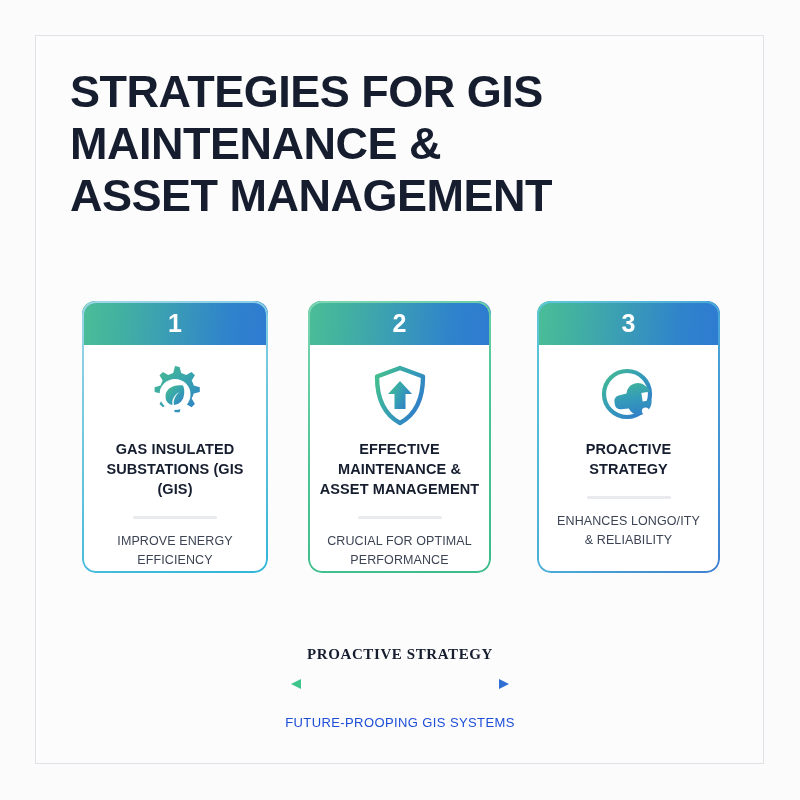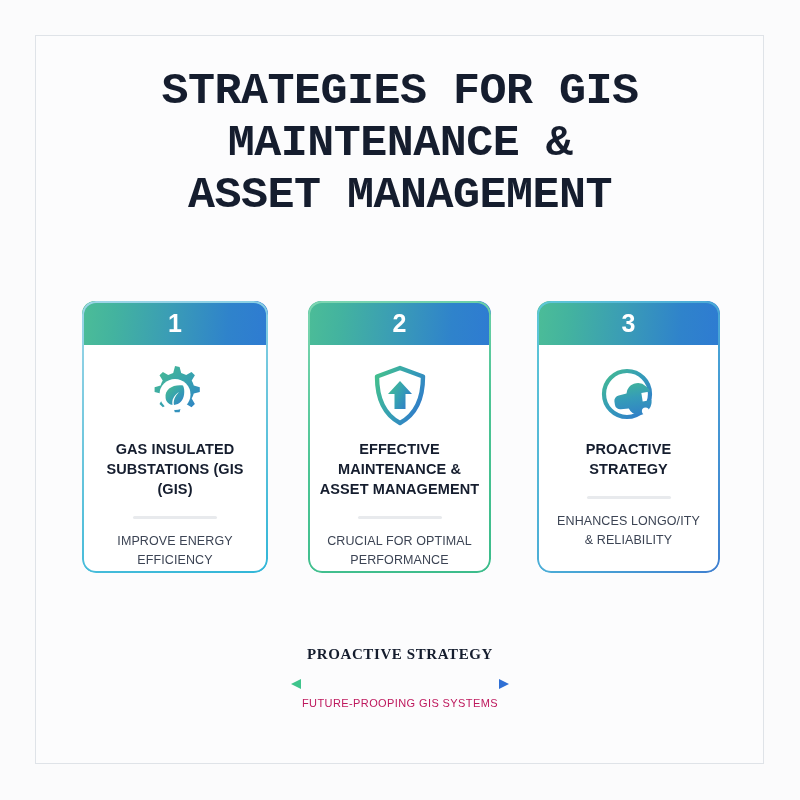--- a/index.html
+++ b/index.html
@@ -33,27 +33,25 @@
     background: #fcfcfd;
     box-sizing: border-box;
   }
 
   
   .title {
     position: absolute;
     left: 70px;
     top: 66px;
     width: 660px;
-    text-align: center;
     color: #151d2e;
     font-size: 45px;
     line-height: 52px;
     font-weight: bold;
     letter-spacing: -0.5px;
-    font-family: Liberation Mono, monospace;
   }
   .title .tl { display: block; white-space: nowrap; }
 
   
   .cards {
     position: absolute;
     left: 82px;
     top: 301px;
     width: 638px;
     height: 272px;
@@ -177,23 +175,23 @@
     font-family: Liberation Serif, serif;
   }
   .arrow-wrap {
     margin-top: 13px;
     height: 16px;
     display: flex;
     justify-content: center;
     align-items: center;
   }
   .footer-sub {
-    margin-top: 5px;
-    color: #be185d;
-    font-size: 11px;
+    margin-top: 23px;
+    color: #1d4ed8;
+    font-size: 13px;
     letter-spacing: 0.4px;
   }
 </style>
 </head>
 <body>
 
 <div id="infographic">
 
   <div class="frame"></div>
 

